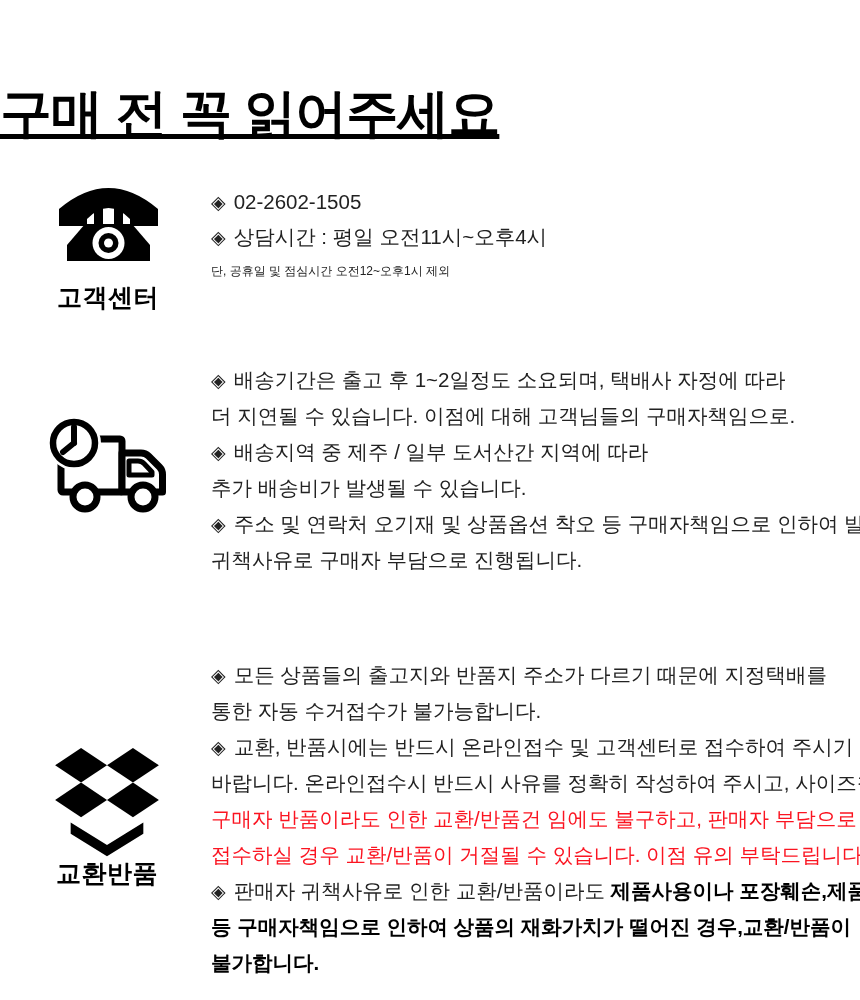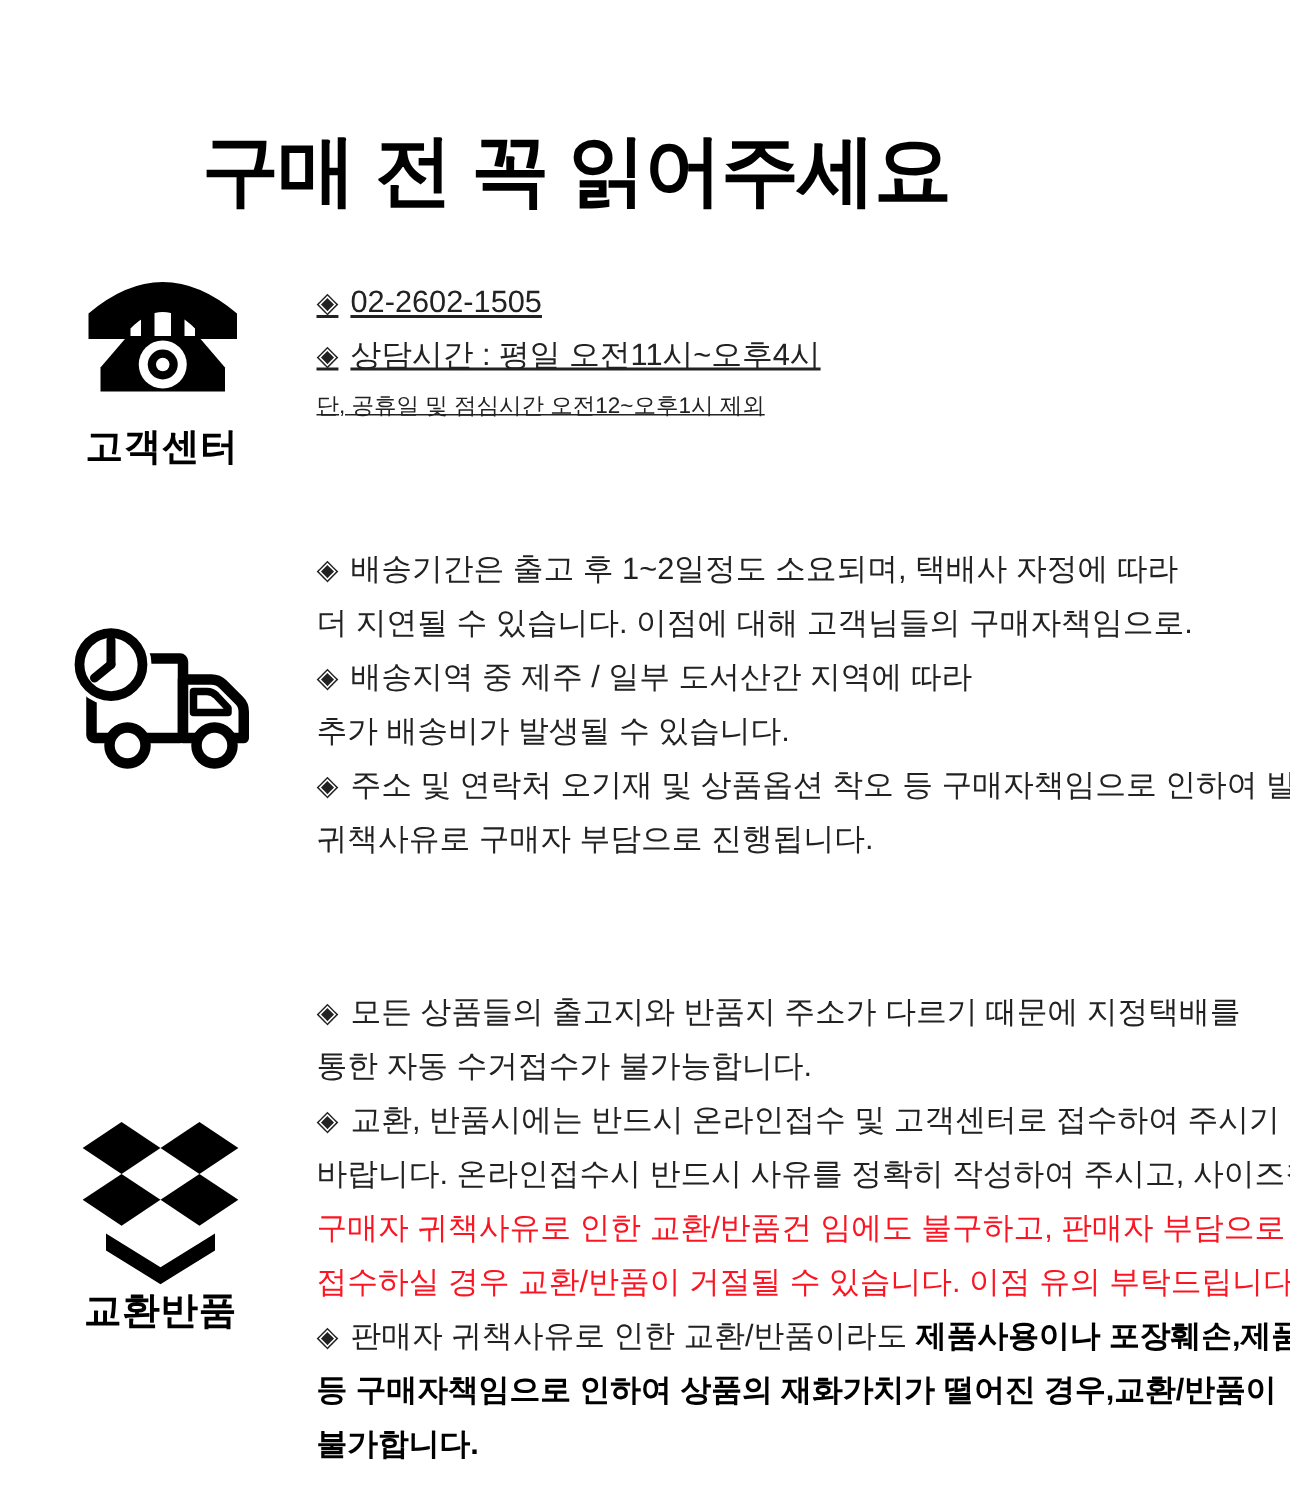--- a/index.html
+++ b/index.html
@@ -3,44 +3,45 @@
 <meta charset="utf-8">
 <style>
   :root { --red:#fb1421; --ink:#222222; --black:#000000; }
   html,body { margin:0; padding:0; }
   body {
     width:860px; height:1000px; position:relative; background:#ffffff;
     font-family:"Liberation Sans","DejaVu Sans",sans-serif; color:var(--ink);
     overflow:hidden;
   }
   .page-title {
-    position:absolute; top:44px; left:0; width:768px; text-align:center;
+    position:absolute; top:44px; left:0; width:768px; text-align:left;
     font-size:52px; font-weight:800; color:var(--black); letter-spacing:-1px;
     white-space:nowrap;
+    text-decoration:underline;
   }
   .icon-block { position:absolute; text-align:center; }
   .icon-block svg { display:block; margin:0 auto; }
   .icon-label {
     display:block; font-size:25px; font-weight:800; color:var(--black);
     letter-spacing:0.5px; white-space:nowrap;
   }
   .customer-icon  { left:55px;  top:176px; width:106px; }
   .customer-icon .icon-label { margin-top:19px; }
   .shipping-icon  { left:44px;  top:416px; width:126px; }
   .shipping-icon .icon-label { margin-top:2px; }
   .exchange-icon  { left:54px;  top:748px; width:106px; }
   .exchange-icon .icon-label { margin-top:0; }
   .text-block { position:absolute; left:211px; font-size:20.5px; color:var(--ink); }
   .customer-text { top:184px; }
   .shipping-text { top:362px; }
   .exchange-text { top:657px; }
   .line { height:36px; line-height:36px; white-space:nowrap; }
-  .customer-text .line { height:35px; line-height:35px;text-decoration:underline; }
+  .customer-text .line { height:35px; line-height:35px; }
   .line .bullet { font-size:19px; margin-right:8px; color:var(--ink); }
-  .line.small { font-size:15px; height:30px; line-height:30px; margin-top:2px; }
+  .line.small { font-size:12px; height:30px; line-height:30px; margin-top:2px; }
   .seg.red { color:var(--red); }
   .seg.b { font-weight:800; color:#000; }
 </style>
 </head>
 <body>
 
 <h1 class="page-title">구매 전 꼭 읽어주세요</h1>
 
 <div class="icon-block customer-icon">
   <svg width="105" height="86" viewBox="0 0 105 86" xmlns="http://www.w3.org/2000/svg" aria-hidden="true">
@@ -90,18 +91,18 @@
     <polygon points="90,40 120,60 90,80 60,60" fill="#000"></polygon>
     <polygon points="18,86 60,112 102,86 102,99 60,125 18,99" fill="#000"></polygon>
   </svg>
   <span class="icon-label">교환반품</span>
 </div>
 <div class="text-block exchange-text">
     <div class="line"><span class="bullet">◈</span><span class="seg">모든 상품들의 출고지와 반품지 주소가 다르기 때문에 지정택배를</span></div>
     <div class="line"><span class="seg">통한 자동 수거접수가 불가능합니다.</span></div>
     <div class="line"><span class="bullet">◈</span><span class="seg">교환, 반품시에는 반드시 온라인접수 및 고객센터로 접수하여 주시기</span></div>
     <div class="line"><span class="seg">바랍니다. 온라인접수시 반드시 사유를 정확히 작성하여 주시고, 사이즈착오 등</span></div>
-    <div class="line"><span class="seg red">구매자 귀책사유로 인한 교환/반품건 임에도 불구하고, 판매자 부담으로</span></div>
+    <div class="line"><span class="seg red">구매자 반품이라도 인한 교환/반품건 임에도 불구하고, 판매자 부담으로</span></div>
     <div class="line"><span class="seg red">접수하실 경우 교환/반품이 거절될 수 있습니다. 이점 유의 부탁드립니다.</span></div>
     <div class="line"><span class="bullet">◈</span><span class="seg">판매자 귀책사유로 인한 교환/반품이라도 </span><span class="seg b">제품사용이나 포장훼손,제품오염</span></div>
     <div class="line"><span class="seg b">등 구매자책임으로 인하여 상품의 재화가치가 떨어진 경우,교환/반품이</span></div>
     <div class="line"><span class="seg b">불가합니다.</span></div>
   </div>
 
 </body></html>

